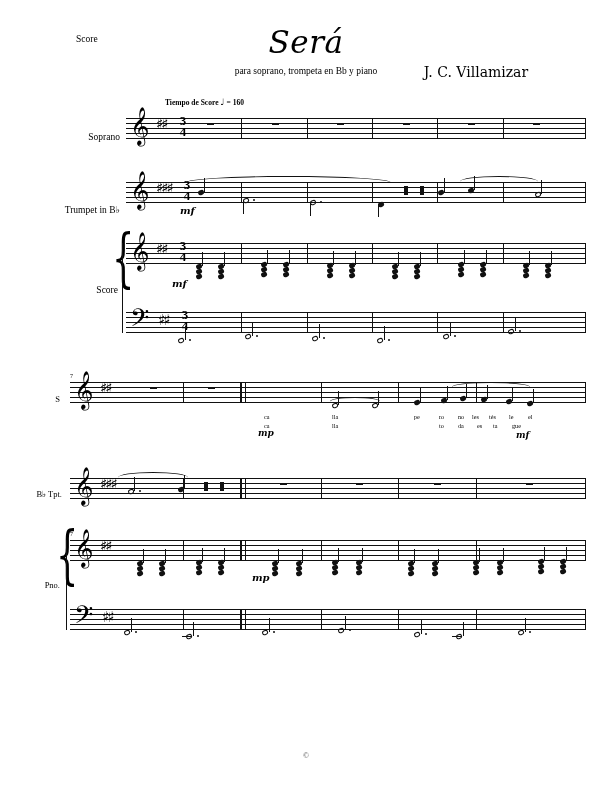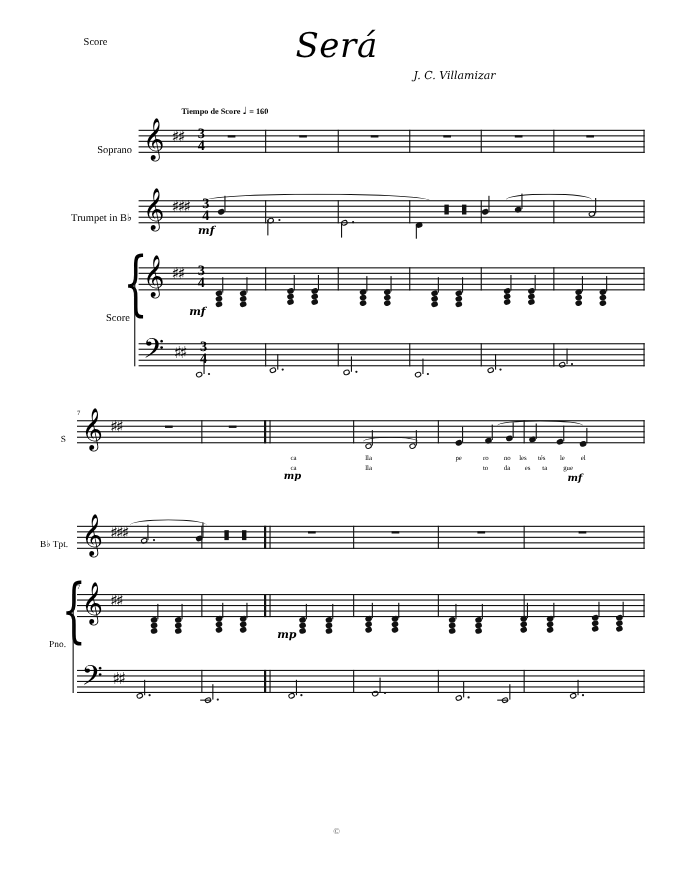--- a/index.html
+++ b/index.html
@@ -45,24 +45,23 @@
     left: 0; right: 0;
     top: 66px;
     text-align: center;
     font-size: 9.5px;
   }
   .composer {
     position: absolute;
     right: 36px;
     top: 64px;
     width: 200px;
-    text-align: left;
+    text-align: center;
     font-family: "DejaVu Serif", serif;
-    font-style: italic;
-    font-size: 10px;
+    font-size: 14px;
   }
   .opus {
     position: absolute;
     right: 36px;
     top: 84px;
     width: 200px;
     text-align: right;
     font-size: 10px;
   }
   .years {
@@ -228,20 +227,21 @@
     color: #555;
   }
 </style>
 </head>
 <body>
 
 <div class="page">
 
   <div class="score-label">Score</div>
   <div class="title">Será</div>
+  <div class="subtitle">para soprano, trompeta en Bb y piano</div>
   <div class="composer">J. C. Villamizar</div>
 
   <div class="tempo">
     <span>Tiempo de Score</span>
     <span class="notegl">♩</span>
     <span>= 160</span>
   </div>
 
   <div class="staff" style="left:126px; top:118px; width:460px;">
     <div class="line"></div>
@@ -270,21 +270,21 @@
   <div class="barline" style="left:503px; top:118px; height:21px;"></div>
   <div class="barline" style="left:585px; top:118px; height:21px;"></div>
 
   <div class="staff" style="left:126px; top:182px; width:460px;">
     <div class="line"></div>
     <div class="line"></div>
     <div class="line"></div>
     <div class="line"></div>
     <div class="line"></div>
   </div>
-  <div class="inst-label" style="left:20px; top:192px; width:100px;">Trumpet in B♭</div>
+  <div class="inst-label" style="left:20px; top:204px; width:100px;">Trumpet in B♭</div>
   <div class="clef treble" style="left:130px; top:173px;">𝄞</div>
   <div class="keysig" style="left:156px; top:181px;">♯♯♯</div>
   <div class="timesig" style="left:180px; top:179px; width:14px;">
     <div>3</div>
     <div>4</div>
   </div>
   <div class="dyn" style="left:180px; top:205px;">mf</div>
 
   <div class="slur" style="left:186px; top:176px; width:205px; height:12px;"></div>
   <div class="slur" style="left:460px; top:176px; width:78px; height:10px;"></div>

